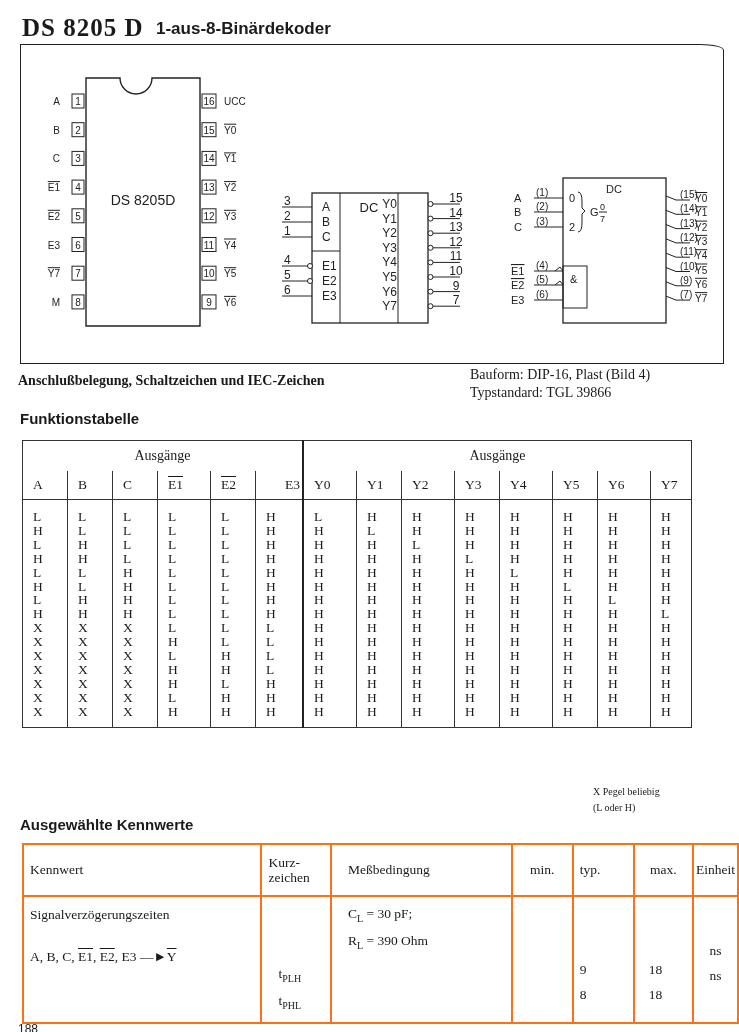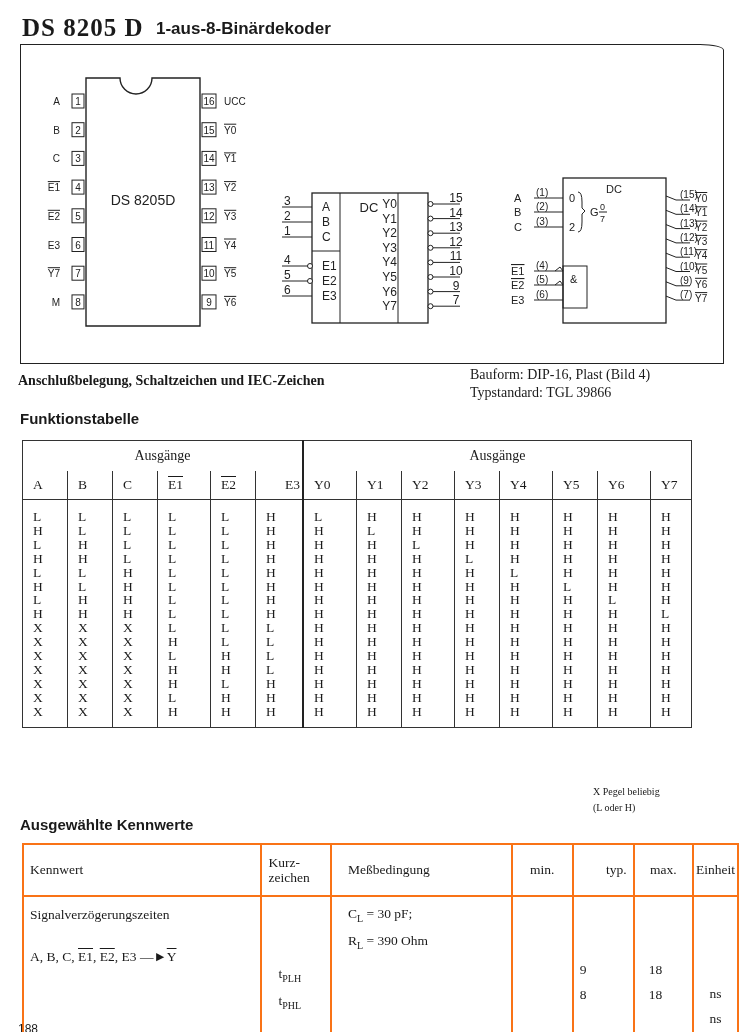--- a/index.html
+++ b/index.html
@@ -493,21 +493,21 @@
 <table class="abs kt">
   <thead>
     <tr>
       <th style="width:228px">Kennwert</th>
       <th style="width:56px;line-height:15px">
         <div>Kurz-</div>
         <div>zeichen</div>
       </th>
       <th style="width:160px;padding-left:16px">Meßbedingung</th>
       <th style="width:48px;text-align:center">min.</th>
-      <th style="width:48px;text-align:right">typ.</th>
+      <th style="width:48px;text-align:left">typ.</th>
       <th style="width:46px;text-align:center">max.</th>
       <th style="width:36px;padding:0 2px">Einheit</th>
     </tr>
   </thead>
   <tbody>
     <tr style="height:120px">
       <td>
         <div style="padding-top:4px">Signalverzögerungszeiten</div>
         <div style="margin-top:26px"><span>A, B, C, </span><span class="ov">E1</span>, <span class="ov">E2</span><span>, E3 —►</span><span class="ov">Y</span></div>
       </td>
@@ -535,21 +535,21 @@
             <div>8</div>
           </div>
         </td>
       <td>
           <div style="margin-top:54px;line-height:25px;padding-left:8px" id="max-list">
             <div>18</div>
             <div>18</div>
           </div>
         </td>
       <td>
-          <div style="margin-top:78px;line-height:25px;text-align:center" id="unit-list">
+          <div style="margin-top:35px;line-height:25px;text-align:center" id="unit-list">
             <div>ns</div>
             <div>ns</div>
           </div>
         </td>
     </tr>
   </tbody>
 </table>
 
 <div class="abs page-num">188</div>
 

